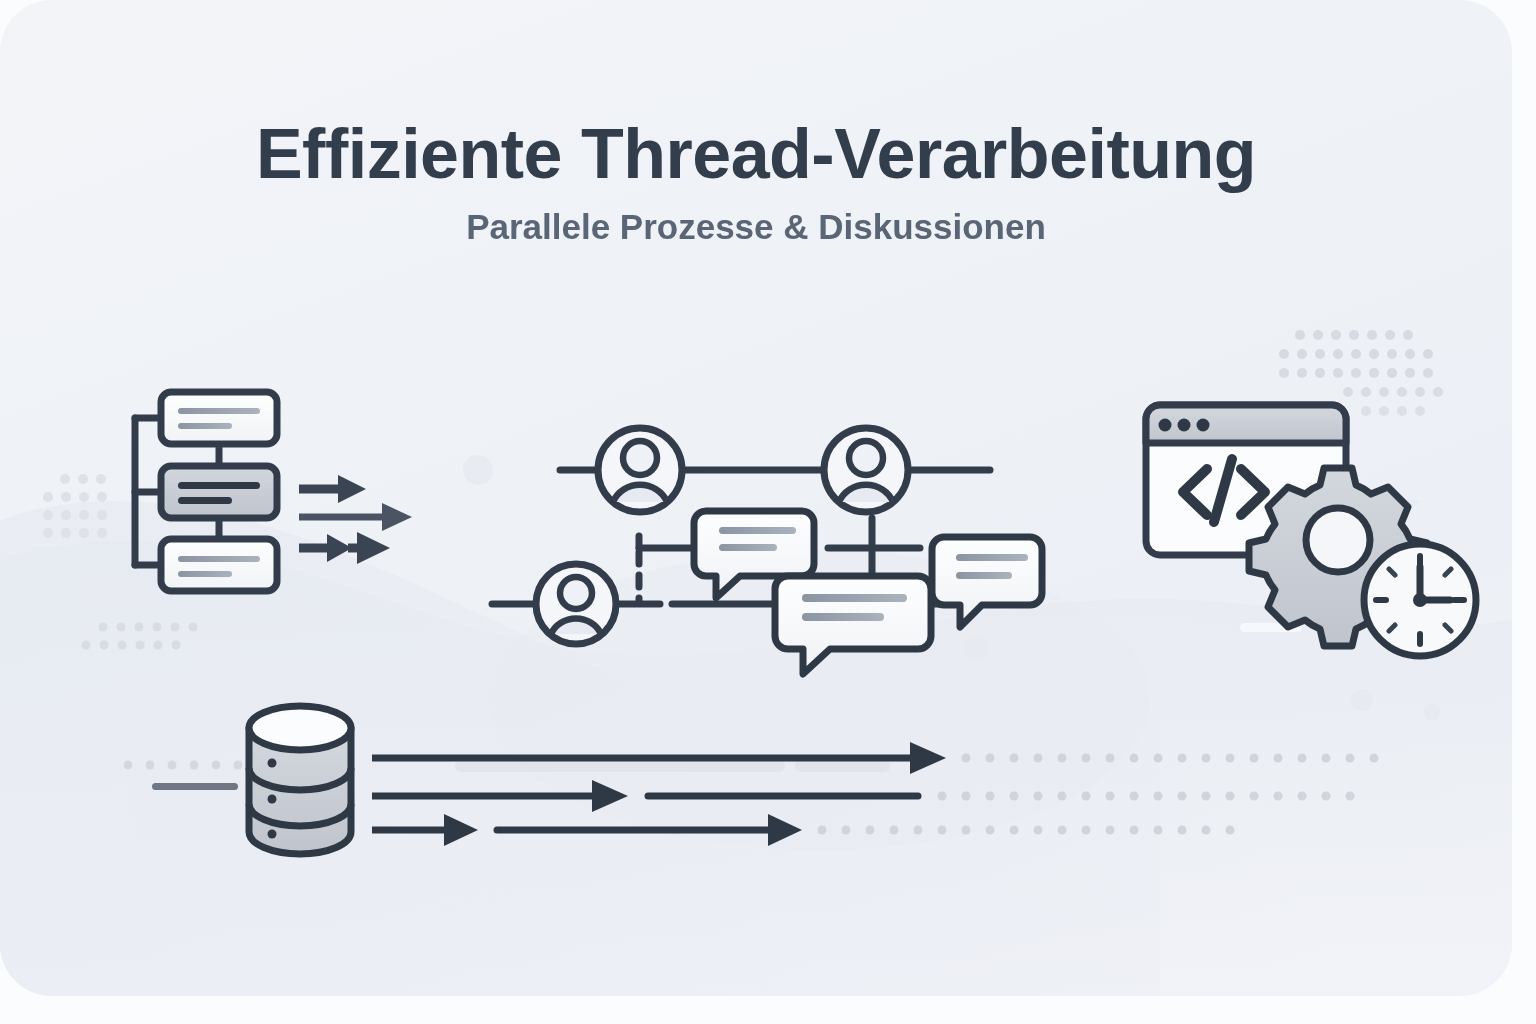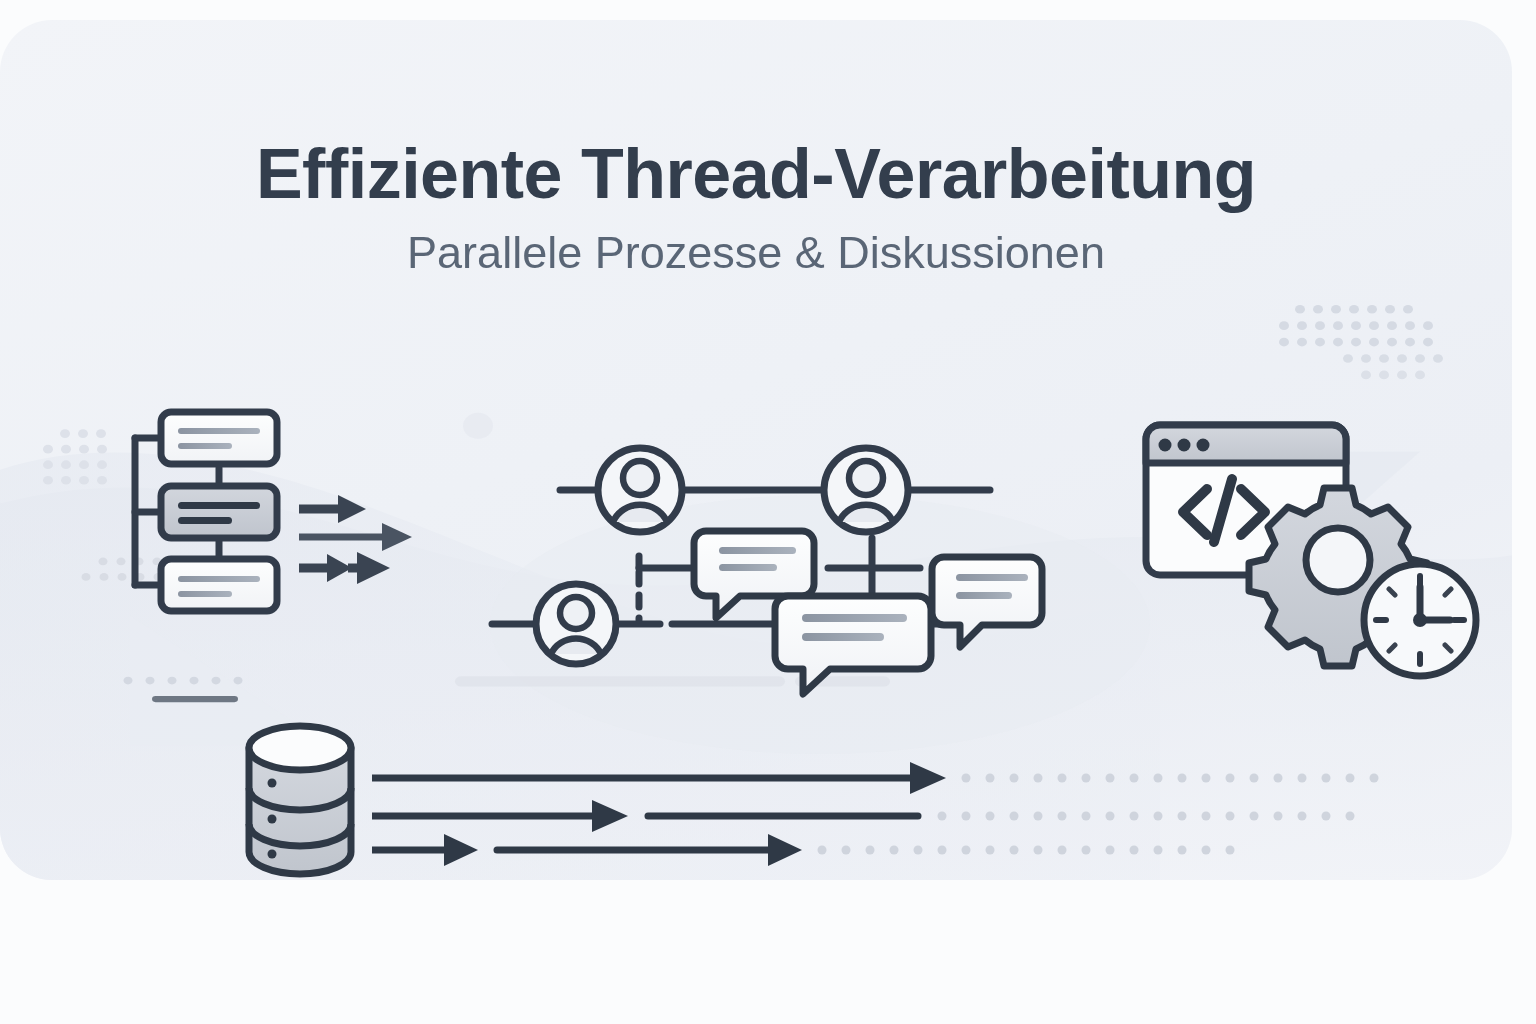--- a/index.html
+++ b/index.html
@@ -9,46 +9,45 @@
     font-family:"Liberation Sans", sans-serif;
     overflow:hidden;
   }
   #stage{
     position:relative;
     width:1536px;height:1024px;
   }
   .card{
     position:absolute;
     left:0px;top:0px;
-    width:1512px;height:860px;
+    width:1512px;height:996px;
     border-radius:52px;
     background:linear-gradient(160deg,#f2f4f8 0%,#eef1f6 45%,#eceff5 70%,#f4f6f9 100%);
     overflow:hidden;
-    margin-top:20px;
   }
   .bg-svg{position:absolute;inset:0;width:100%;height:100%;}
   .titles{
     position:absolute;
     left:0;top:118px;width:1512px;
     text-align:center;
     z-index:5;
   }
   .title{
     margin:0;
     font-size:70px;
     font-weight:700;
     letter-spacing:-0.5px;
     color:#333e4d;
     line-height:1.05;
     white-space:nowrap;
   }
   .subtitle{
     margin:14px 0 0 0;
-    font-size:45px;
-    font-weight:400;
+    font-size:35px;
+    font-weight:700;
     color:#5a6676;
     line-height:1.2;
     white-space:nowrap;
   }
   .art{position:absolute;inset:0;z-index:4;}
 </style>
 </head>
 <body>
 
 <div id="stage">

